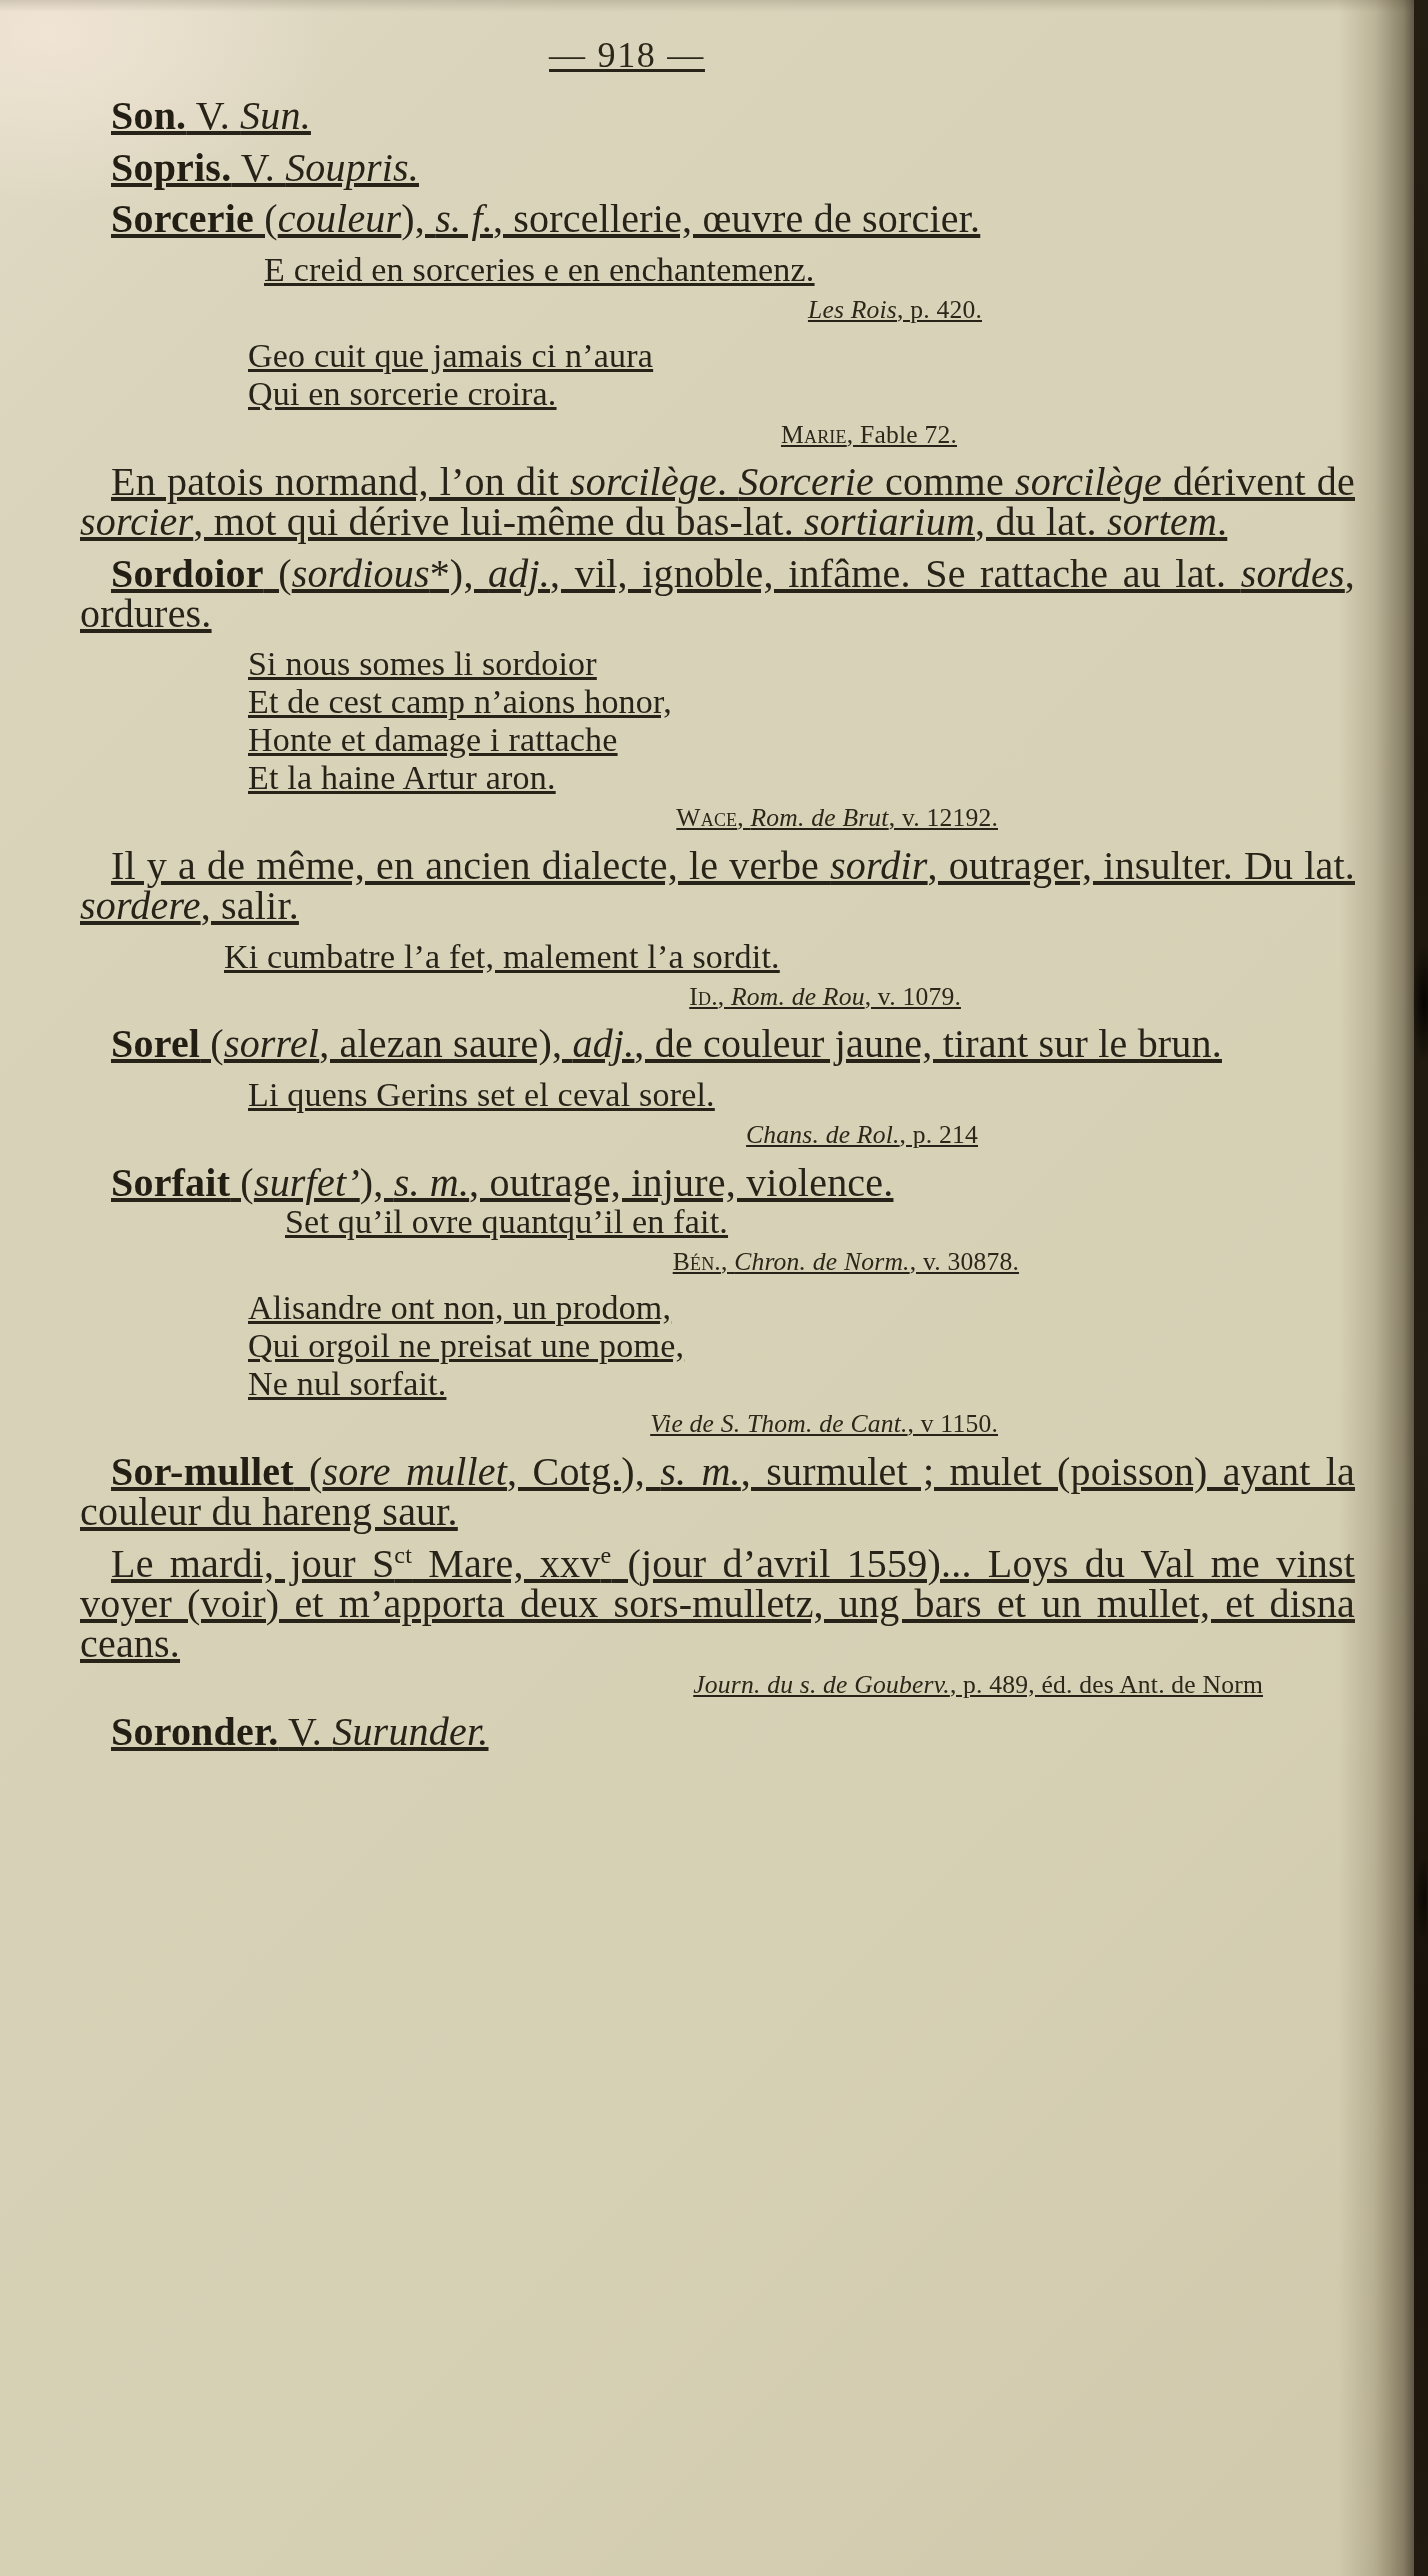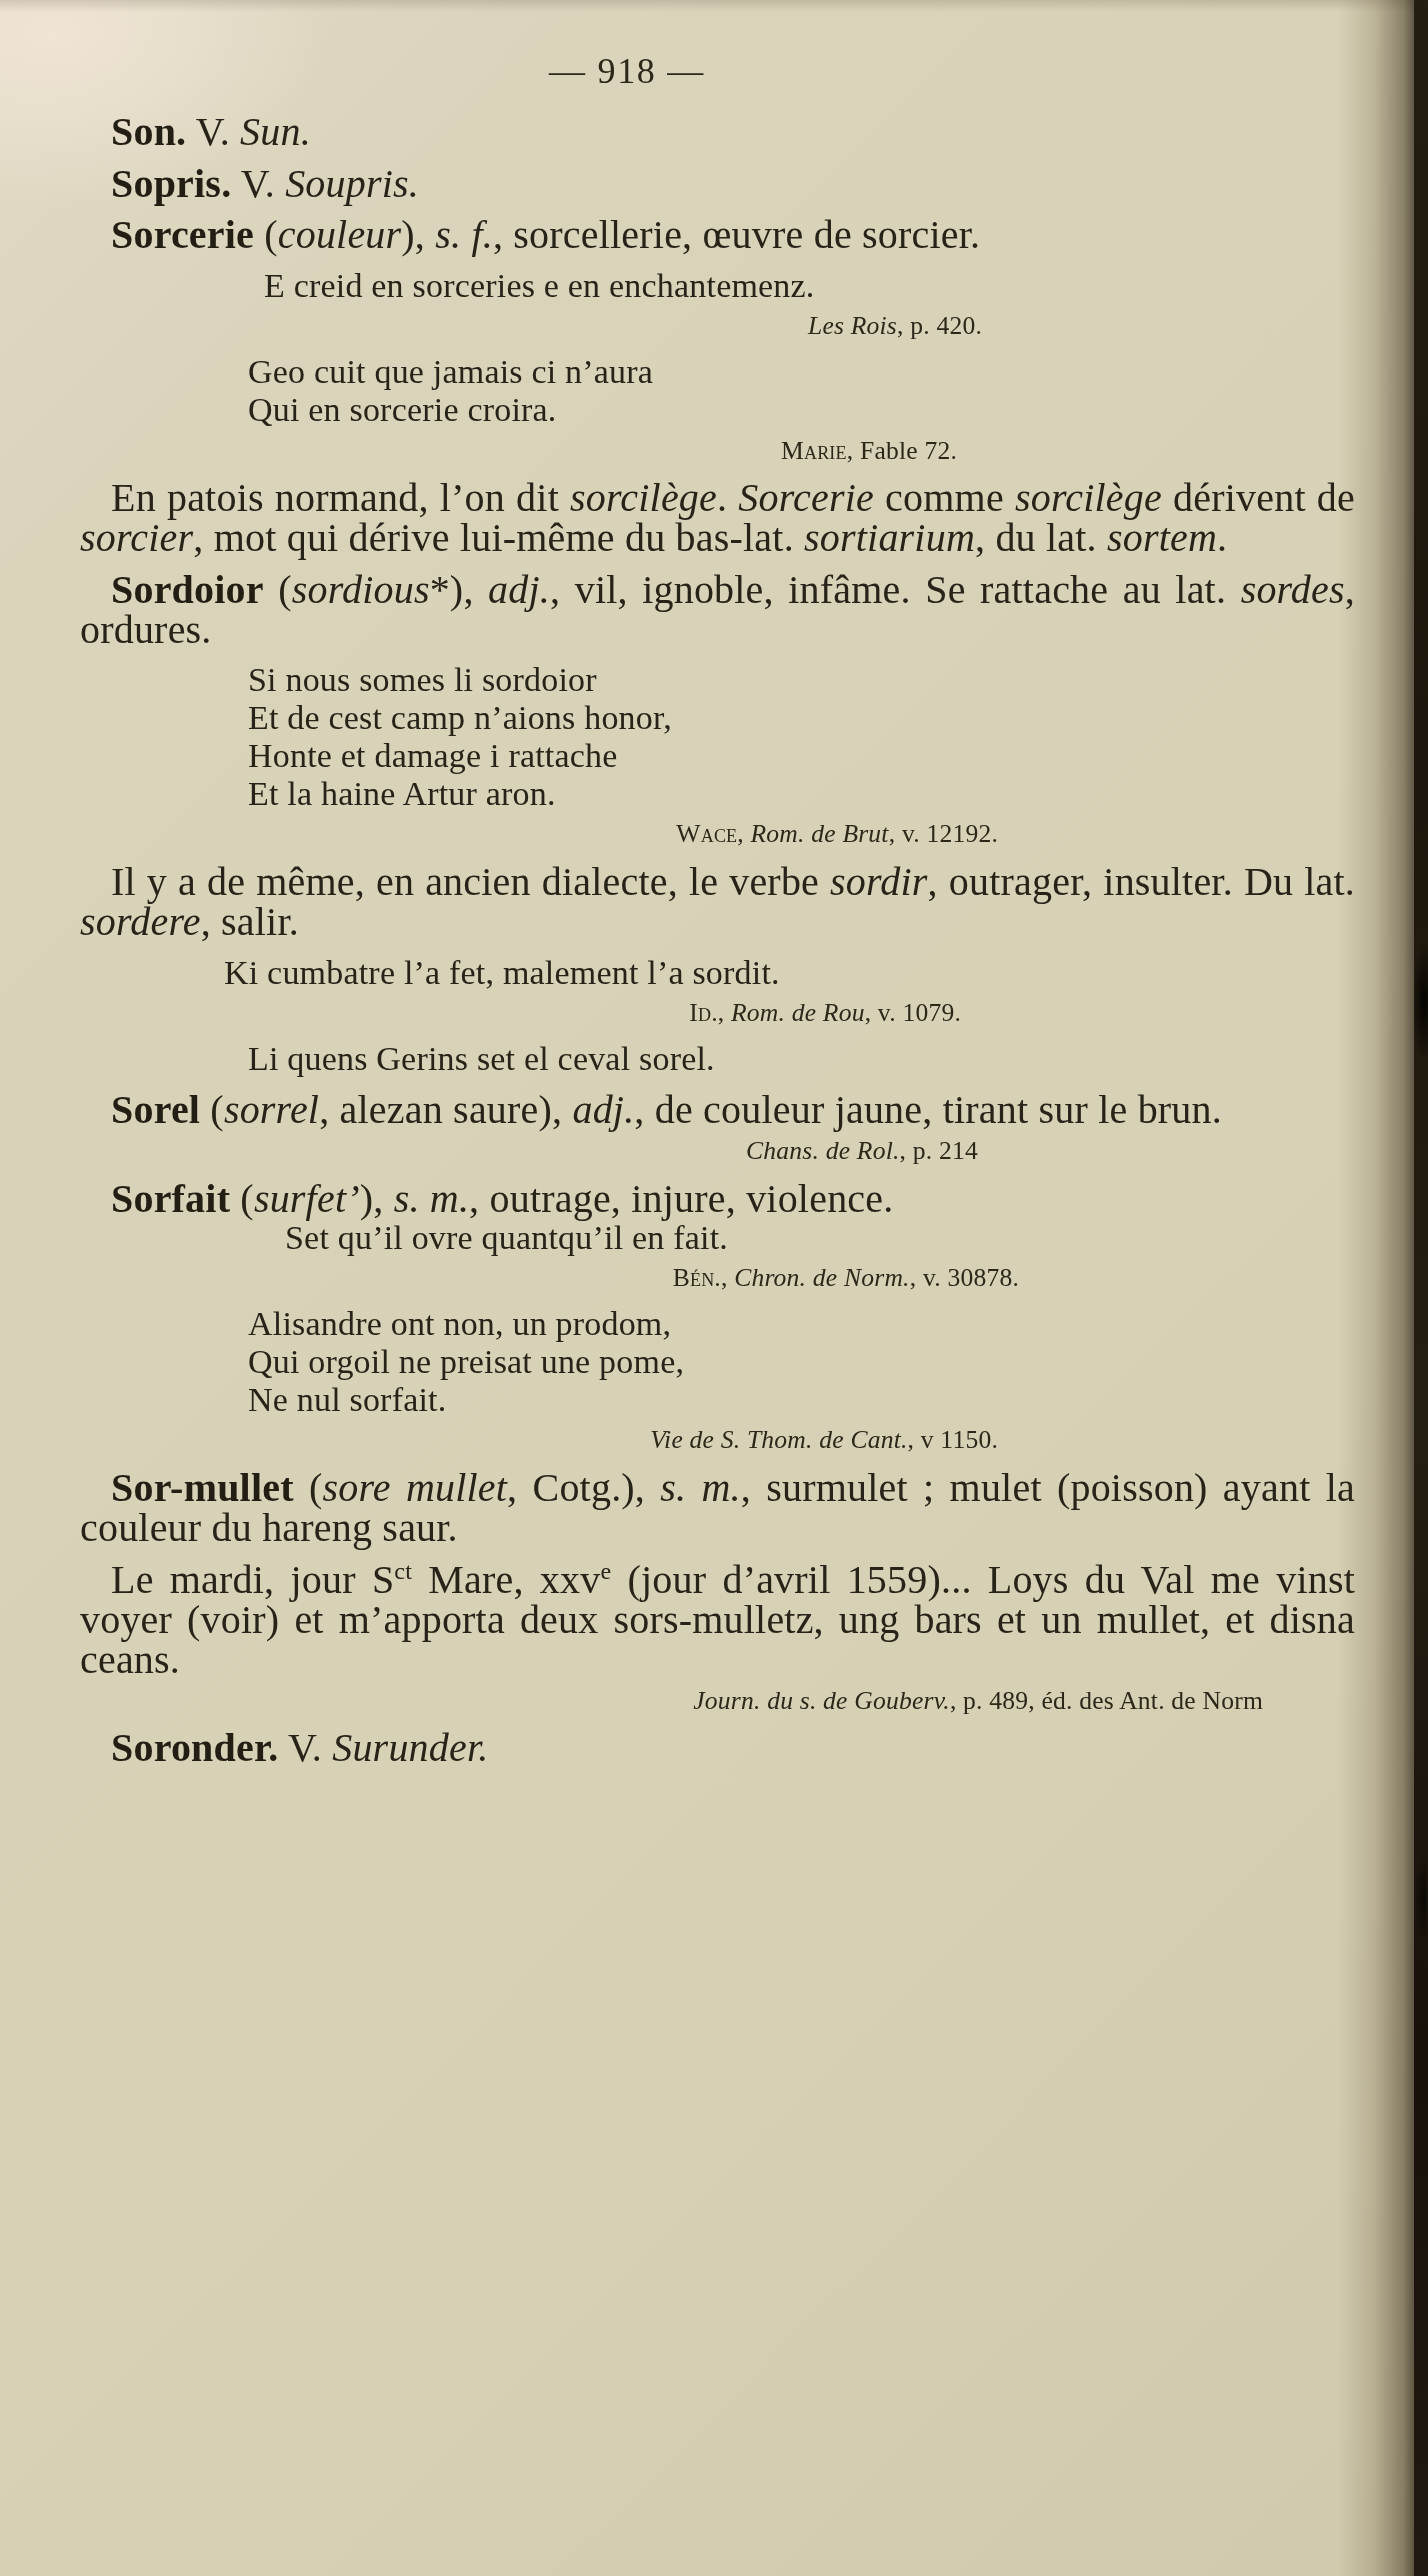--- a/index.html
+++ b/index.html
@@ -35,21 +35,21 @@
   .edge-blob { position: absolute; pointer-events: none; }
   .blob1 {
     top: 924px; right: 0; width: 25px; height: 157px;
     background: radial-gradient(ellipse 60% 50% at 80% 50%, rgba(4,3,1,0.95), rgba(4,3,1,0) 75%);
   }
   .blob2 {
     top: 1841px; right: 1.7px; width: 20px; height: 116px;
     background: radial-gradient(ellipse 60% 50% at 85% 50%, rgba(8,6,2,0.8), rgba(8,6,2,0) 75%);
   }
   .text-column {
-    position: absolute; left: 80px; top: 51px; width: 1275px;
+    position: absolute; left: 80px; top: 35px; width: 1275px; text-decoration: underline;
   }
   .page-number {
     font-size: 36px; line-height: 41px;
     width: 1094px;
     text-align: center;
     letter-spacing: 1.7px;
     margin-bottom: 20px;
     color: #2b2719;
   }
   .block { font-size: 40px; line-height: 40px; letter-spacing: 0.2px; }
@@ -92,22 +92,22 @@
         <div class="block para sp"><span class="seg-n">En patois normand, l’on dit </span><span class="seg-i">sorcilège</span><span class="seg-n">. </span><span class="seg-i">Sorcerie</span><span class="seg-n"> comme </span><span class="seg-i">sorcilège</span><span class="seg-n"> dérivent de </span><span class="seg-i">sorcier</span><span class="seg-n">, mot qui dérive lui-même du bas-lat. </span><span class="seg-i">sortiarium</span><span class="seg-n">, du lat. </span><span class="seg-i">sortem</span><span class="seg-n">.</span></div>
         <div class="block para sp"><span class="seg-b">Sordoior</span><span class="seg-n"> (</span><span class="seg-i">sordious</span><span class="seg-n">*), </span><span class="seg-i">adj.</span><span class="seg-n">, vil, ignoble, infâme. Se rattache au lat. </span><span class="seg-i">sordes</span><span class="seg-n">, ordures.</span></div>
         <div class="block verse sp" style="margin-left: 168px;"><span class="seg-n">Si nous somes li sordoior</span></div>
         <div class="block verse" style="margin-left: 168px;"><span class="seg-n">Et de cest camp n’aions honor,</span></div>
         <div class="block verse" style="margin-left: 168px;"><span class="seg-n">Honte et damage i rattache</span></div>
         <div class="block verse" style="margin-left: 168px;"><span class="seg-n">Et la haine Artur aron.</span></div>
         <div class="block attr" style="margin-right: 357px;"><span class="seg-sc">Wace</span><span class="seg-n">, </span><span class="seg-i">Rom. de Brut</span><span class="seg-n">, v. 12192.</span></div>
         <div class="block para sp"><span class="seg-n">Il y a de même, en ancien dialecte, le verbe </span><span class="seg-i">sordir</span><span class="seg-n">, outrager, insulter. Du lat. </span><span class="seg-i">sordere</span><span class="seg-n">, salir.</span></div>
         <div class="block verse sp" style="margin-left: 144px;"><span class="seg-n">Ki cumbatre l’a fet, malement l’a sordit.</span></div>
         <div class="block attr" style="margin-right: 394px;"><span class="seg-sc">Id.</span><span class="seg-n">, </span><span class="seg-i">Rom. de Rou</span><span class="seg-n">, v. 1079.</span></div>
+        <div class="block para sp"><span class="seg-b">Sorel</span><span class="seg-n"> (</span><span class="seg-i">sorrel</span><span class="seg-n">, alezan saure), </span><span class="seg-i">adj.</span><span class="seg-n">, de couleur jaune, tirant sur le brun.</span></div>
         <div class="block verse sp" style="margin-left: 168px;"><span class="seg-n">Li quens Gerins set el ceval sorel.</span></div>
-        <div class="block para sp"><span class="seg-b">Sorel</span><span class="seg-n"> (</span><span class="seg-i">sorrel</span><span class="seg-n">, alezan saure), </span><span class="seg-i">adj.</span><span class="seg-n">, de couleur jaune, tirant sur le brun.</span></div>
         <div class="block attr" style="margin-right: 377px;"><span class="seg-i">Chans. de Rol.</span><span class="seg-n">, p. 214</span></div>
         <div class="block para sp"><span class="seg-b">Sorfait</span><span class="seg-n"> (</span><span class="seg-i">surfet’</span><span class="seg-n">), </span><span class="seg-i">s. m.</span><span class="seg-n">, outrage, injure, violence.</span></div>
         <div class="block verse" style="margin-left: 205px;"><span class="seg-n">Set qu’il ovre quantqu’il en fait.</span></div>
         <div class="block attr" style="margin-right: 336px;"><span class="seg-sc">Bén.</span><span class="seg-n">, </span><span class="seg-i">Chron. de Norm.</span><span class="seg-n">, v. 30878.</span></div>
         <div class="block verse sp" style="margin-left: 168px;"><span class="seg-n">Alisandre ont non, un prodom,</span></div>
         <div class="block verse" style="margin-left: 168px;"><span class="seg-n">Qui orgoil ne preisat une pome,</span></div>
         <div class="block verse" style="margin-left: 168px;"><span class="seg-n">Ne nul sorfait.</span></div>
         <div class="block attr" style="margin-right: 357px;"><span class="seg-i">Vie de S. Thom. de Cant.</span><span class="seg-n">, v 1150.</span></div>
         <div class="block para sp"><span class="seg-b">Sor-mullet</span><span class="seg-n"> (</span><span class="seg-i">sore mullet</span><span class="seg-n">, Cotg.), </span><span class="seg-i">s. m.</span><span class="seg-n">, surmulet ; mulet (poisson) ayant la couleur du hareng saur.</span></div>
         <div class="block para sp"><span class="seg-n">Le mardi, jour S</span><span class="seg-sup">ct</span><span class="seg-n"> Mare, xxv</span><span class="seg-sup">e</span><span class="seg-n"> (jour d’avril 1559)... Loys du Val me vinst voyer (voir) et m’apporta deux sors-mulletz, ung bars et un mullet, et disna ceans.</span></div>

